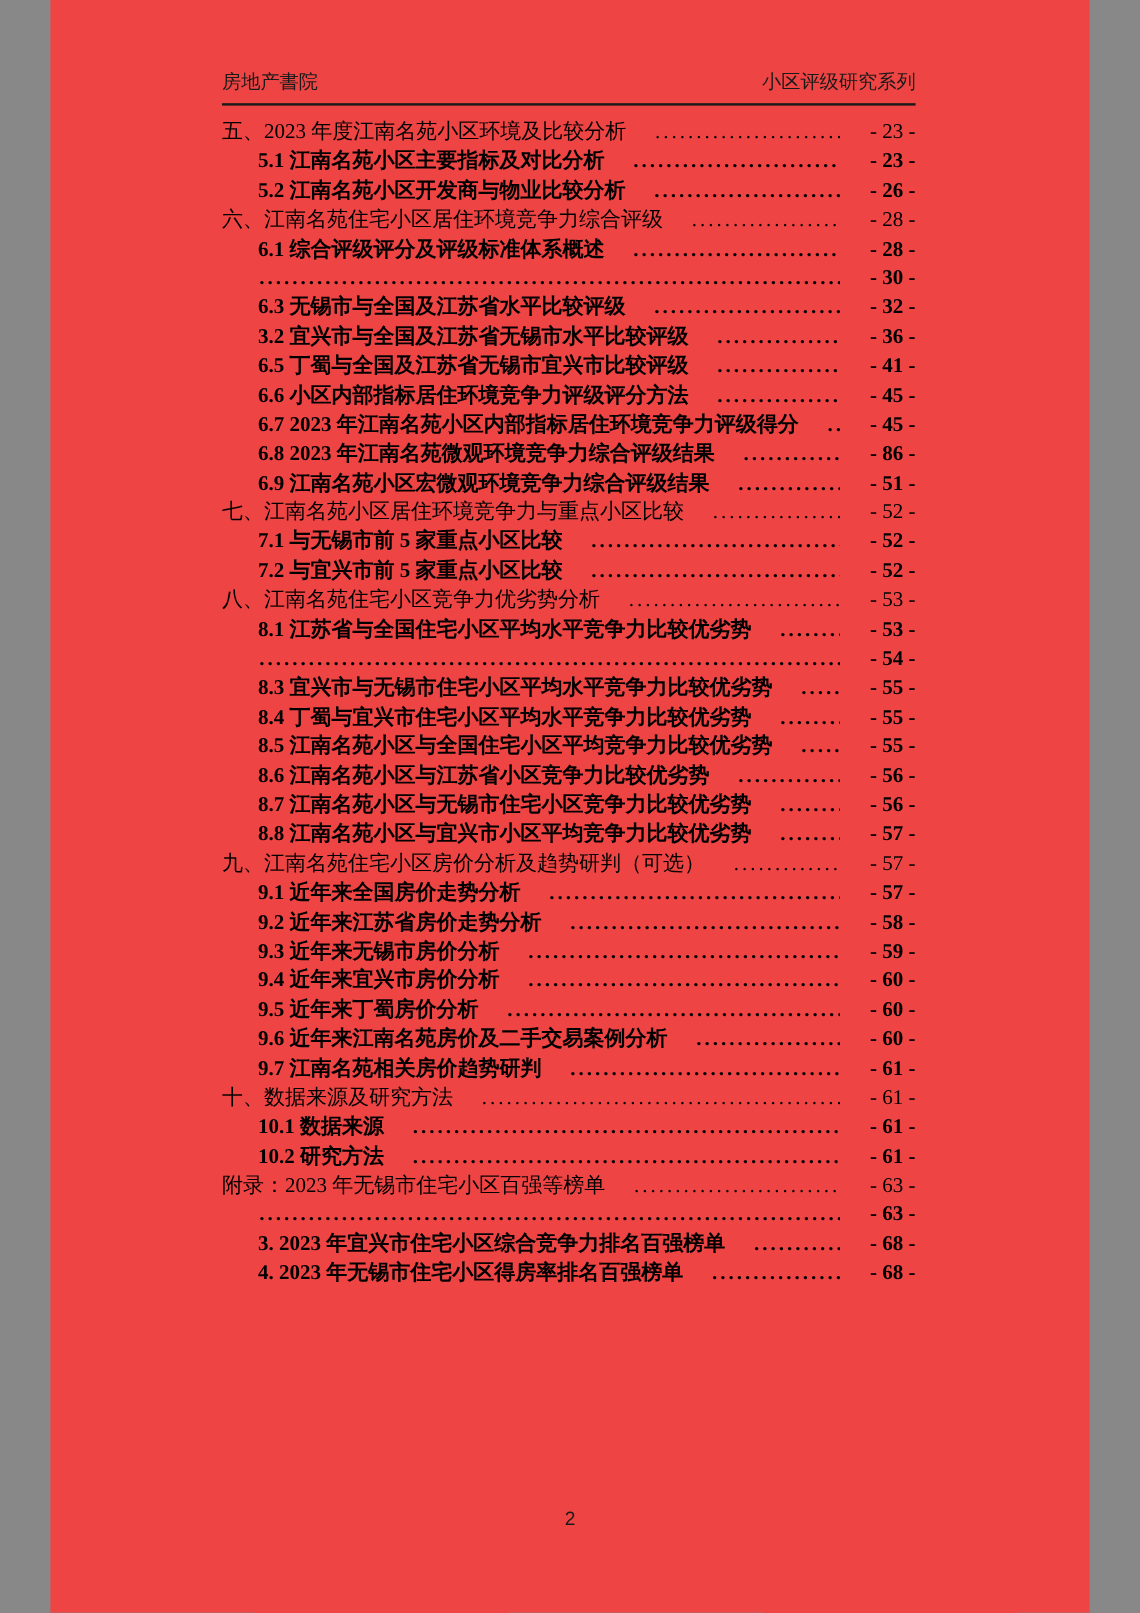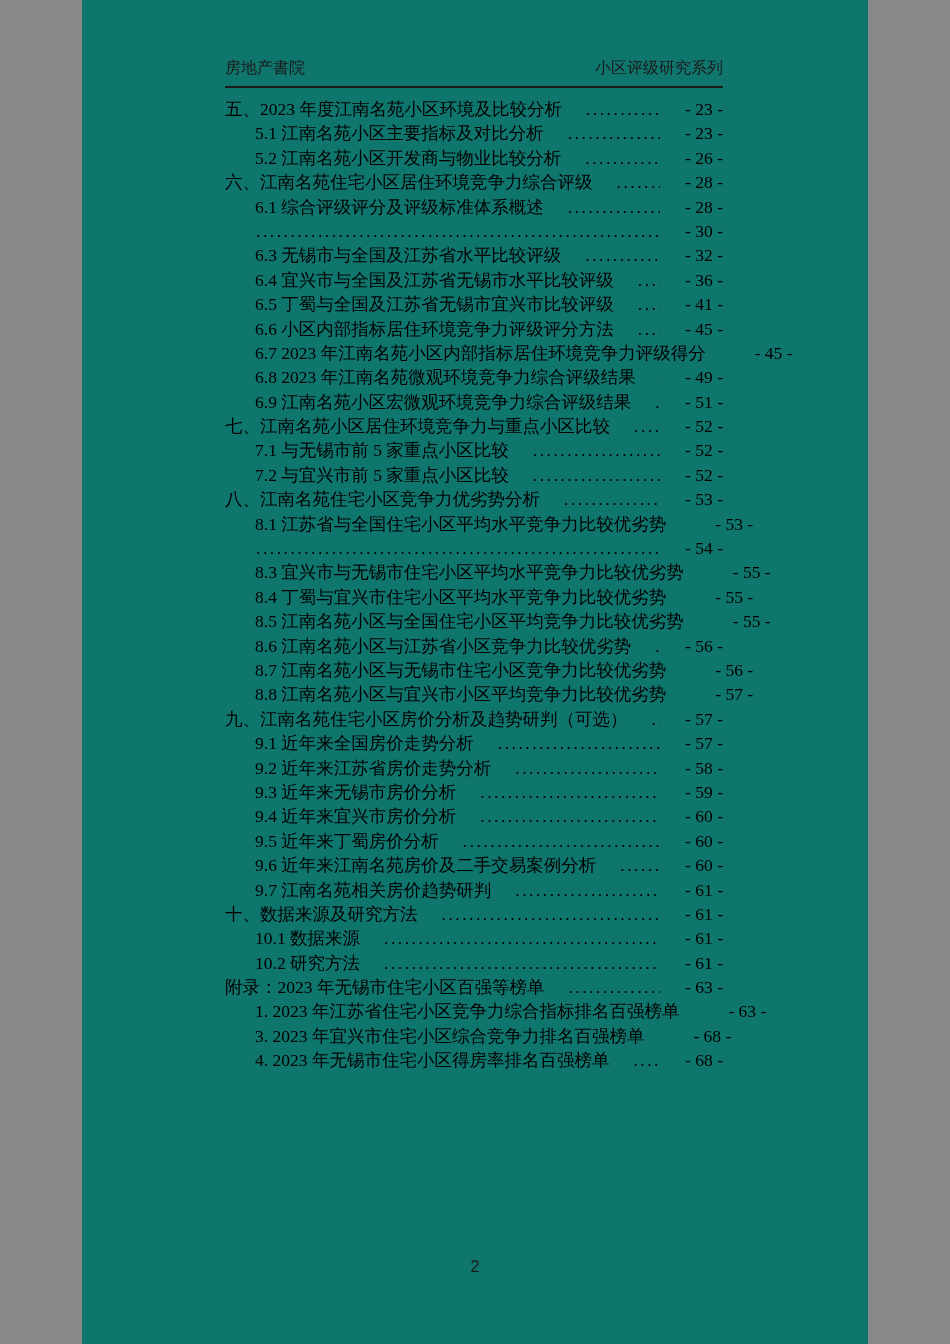--- a/index.html
+++ b/index.html
@@ -1,20 +1,20 @@
 <!DOCTYPE html>
 <html><head>
 <meta charset="utf-8">
 <style>
   html,body { margin:0; padding:0; background:#888; }
   .page {
     position:relative;
-    width:786px; height:1344px;
+    width:866px; height:1344px;
     margin:0 auto;
-    background:#0f766e;
+    background:#ef4444;
     overflow:hidden;
     color:#000;
   }
   .header {
     position:absolute;
     left:143px; right:145px; top:58px;
     display:flex;
     justify-content:space-between;
     align-items:flex-end;
     font-family:"Liberation Sans","DejaVu Sans",sans-serif;
@@ -32,21 +32,21 @@
   }
   .toc-row {
     display:flex;
     align-items:baseline;
     height:24.4px;
     line-height:24.4px;
     white-space:nowrap;
     cursor:pointer;
     gap:23px;
   }
-  .toc-row.lvl2 { padding-left:30px; }
+  .toc-row.lvl2 { padding-left:30px;font-weight:bold; }
   .toc-title { flex:0 0 auto; }
   .toc-dots {
     flex:1 1 auto;
     overflow:hidden;
     margin:0 2px 0 1px;
   }
   .toc-dots::after {
     content:"...................................................................................................................................................................................................................................................";
     letter-spacing:2.5px;
   }
@@ -99,21 +99,21 @@
       <div class="toc-row lvl2">
         <span class="toc-dots"></span>
         <span class="toc-page">- 30 -</span>
       </div>
       <div class="toc-row lvl2">
         <span class="toc-title">6.3 无锡市与全国及江苏省水平比较评级</span>
         <span class="toc-dots"></span>
         <span class="toc-page">- 32 -</span>
       </div>
       <div class="toc-row lvl2">
-        <span class="toc-title">6.4 宜兴市与全国及江苏省无锡市水平比较评级</span>
+        <span class="toc-title">3.2 宜兴市与全国及江苏省无锡市水平比较评级</span>
         <span class="toc-dots"></span>
         <span class="toc-page">- 36 -</span>
       </div>
       <div class="toc-row lvl2">
         <span class="toc-title">6.5 丁蜀与全国及江苏省无锡市宜兴市比较评级</span>
         <span class="toc-dots"></span>
         <span class="toc-page">- 41 -</span>
       </div>
       <div class="toc-row lvl2">
         <span class="toc-title">6.6 小区内部指标居住环境竞争力评级评分方法</span>
@@ -121,21 +121,21 @@
         <span class="toc-page">- 45 -</span>
       </div>
       <div class="toc-row lvl2">
         <span class="toc-title">6.7 2023 年江南名苑小区内部指标居住环境竞争力评级得分</span>
         <span class="toc-dots"></span>
         <span class="toc-page">- 45 -</span>
       </div>
       <div class="toc-row lvl2">
         <span class="toc-title">6.8 2023 年江南名苑微观环境竞争力综合评级结果</span>
         <span class="toc-dots"></span>
-        <span class="toc-page">- 49 -</span>
+        <span class="toc-page">- 86 -</span>
       </div>
       <div class="toc-row lvl2">
         <span class="toc-title">6.9 江南名苑小区宏微观环境竞争力综合评级结果</span>
         <span class="toc-dots"></span>
         <span class="toc-page">- 51 -</span>
       </div>
       <div class="toc-row lvl1">
         <span class="toc-title">七、江南名苑小区居住环境竞争力与重点小区比较</span>
         <span class="toc-dots"></span>
         <span class="toc-page">- 52 -</span>
@@ -248,21 +248,20 @@
         <span class="toc-title">10.2 研究方法</span>
         <span class="toc-dots"></span>
         <span class="toc-page">- 61 -</span>
       </div>
       <div class="toc-row lvl1">
         <span class="toc-title">附录：2023 年无锡市住宅小区百强等榜单</span>
         <span class="toc-dots"></span>
         <span class="toc-page">- 63 -</span>
       </div>
       <div class="toc-row lvl2">
-        <span class="toc-title">1. 2023 年江苏省住宅小区竞争力综合指标排名百强榜单</span>
         <span class="toc-dots"></span>
         <span class="toc-page">- 63 -</span>
       </div>
       <div class="toc-row lvl2">
         <span class="toc-title">3. 2023 年宜兴市住宅小区综合竞争力排名百强榜单</span>
         <span class="toc-dots"></span>
         <span class="toc-page">- 68 -</span>
       </div>
       <div class="toc-row lvl2">
         <span class="toc-title">4. 2023 年无锡市住宅小区得房率排名百强榜单</span>

